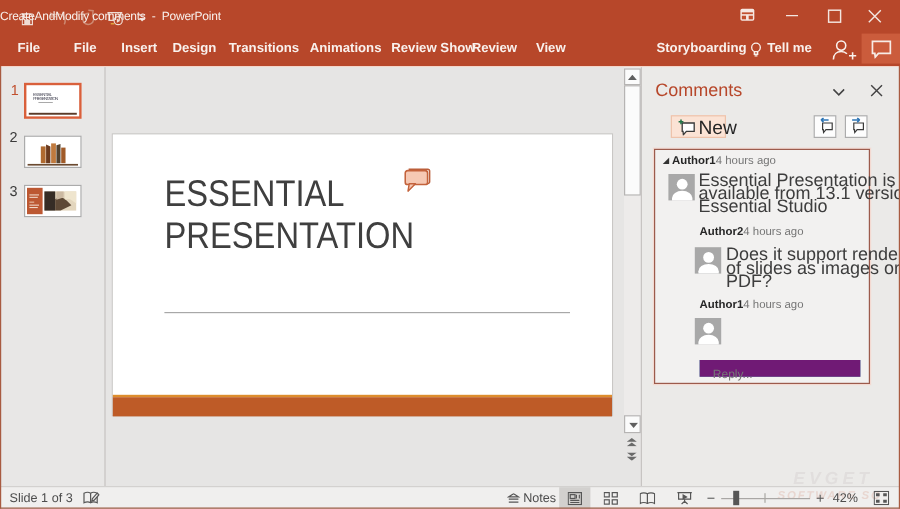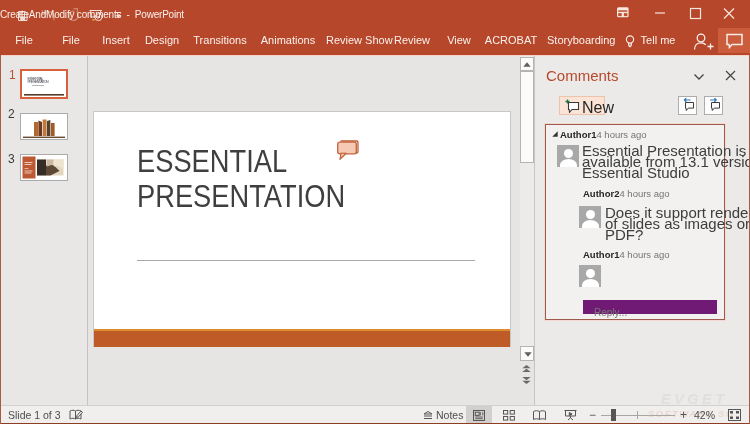--- a/index.html
+++ b/index.html
@@ -3,21 +3,21 @@
 <meta charset="utf-8">
 <style>
   * { margin:0; padding:0; box-sizing:border-box; }
   html,body { width:750px; height:424px; overflow:hidden; }
   body { font-family:"Liberation Sans", sans-serif; position:relative; background:#E6E5E4; }
   .abs { position:absolute; }
 
   
   #chrome { left:0; top:0; width:750px; height:55px; background:#B7472A; }
   #chrome .ttl { position:absolute; top:8.5px; left:0; width:750px; text-align:left; color:#F8F0EC; font-size:10px; letter-spacing:-0.2px; }
-  #tabs { position:absolute; top:28px; left:0; right:4px; height:27px; }
+  #tabs { position:absolute; top:28px; left:0; right:4px; height:27px;font-weight:bold; }
   .tab { position:absolute; top:0; height:25px; line-height:25px; color:#F9F1ED; font-size:11px; text-align:center; white-space:nowrap; }
 
   
   #ribbonline { left:0; top:55px; width:750px; height:1px; background:#F3D5CA; }
   #content { left:0; top:56px; width:750px; height:349px; background:#E6E5E4; }
 
   
   #thumbs { position:absolute; left:0; top:0; width:88px; height:349px; background:#E8E7E6; border-right:1px solid #C5C2C0; }
   .thnum { position:absolute; font-size:12px; color:#3B3B3B; }
   .thumb { position:absolute; left:20px; width:48px; background:#fff; }
@@ -100,21 +100,20 @@
   <div class="abs" id="tabs">
     <div class="tab" style="left:8px;width:32px">File</div>
     <div class="tab" style="left:50px;width:42px">File</div>
     <div class="tab" style="left:98px;width:36px">Insert</div>
     <div class="tab" style="left:141px;width:42px">Design</div>
     <div class="tab" style="left:258px;width:60px">Animations</div>
     <div class="tab" style="left:190px;width:60px">Transitions</div>
     <div class="tab" style="left:326px;width:56px">Review Show</div>
     <div class="tab" style="left:390px;width:44px">Review</div>
     <div class="tab" style="left:442px;width:34px">View</div>
-    <div class="tab" style="left:483px;width:56px">ACROBAT</div>
     <div class="tab" style="left:547px;width:68px">Storyboarding</div>
     <div class="tab" style="left:638px;width:40px">Tell me</div>
     <svg class="abs" style="left:624px;top:6px" width="12" height="16" viewBox="0 0 12 16">
       <g stroke="#F9F1ED" fill="none" stroke-width="1.1">
         <circle cx="6" cy="5.5" r="3.6"></circle>
         <path d="M4.6,9 v2.2 h2.8 V9"></path>
         <path d="M4.8,12.6 h2.4"></path>
       </g>
     </svg>
     <svg class="abs" style="left:691px;top:4px" width="24" height="20" viewBox="0 0 24 20">

